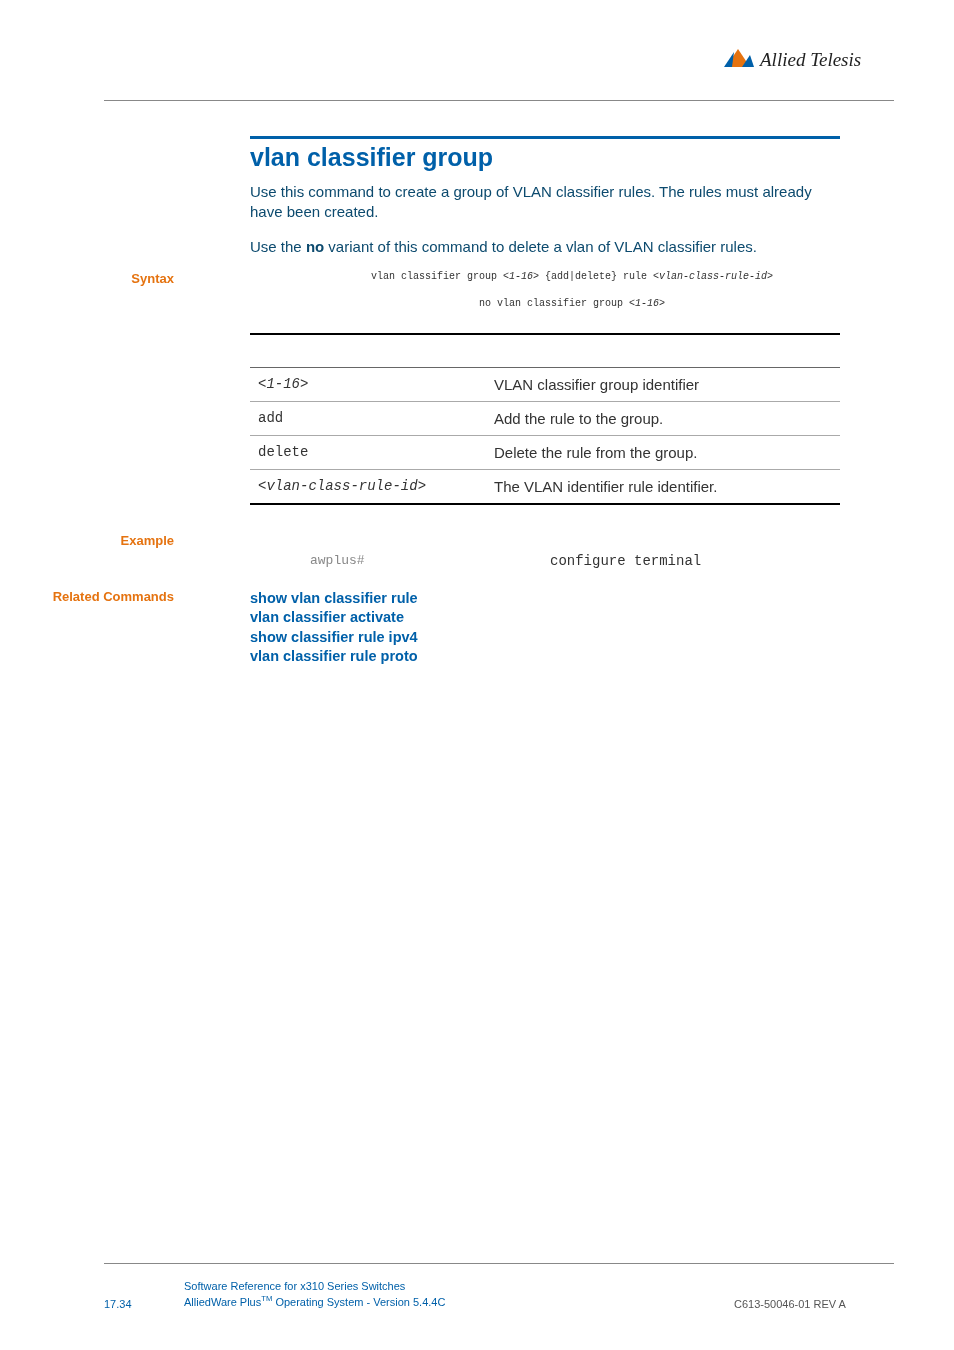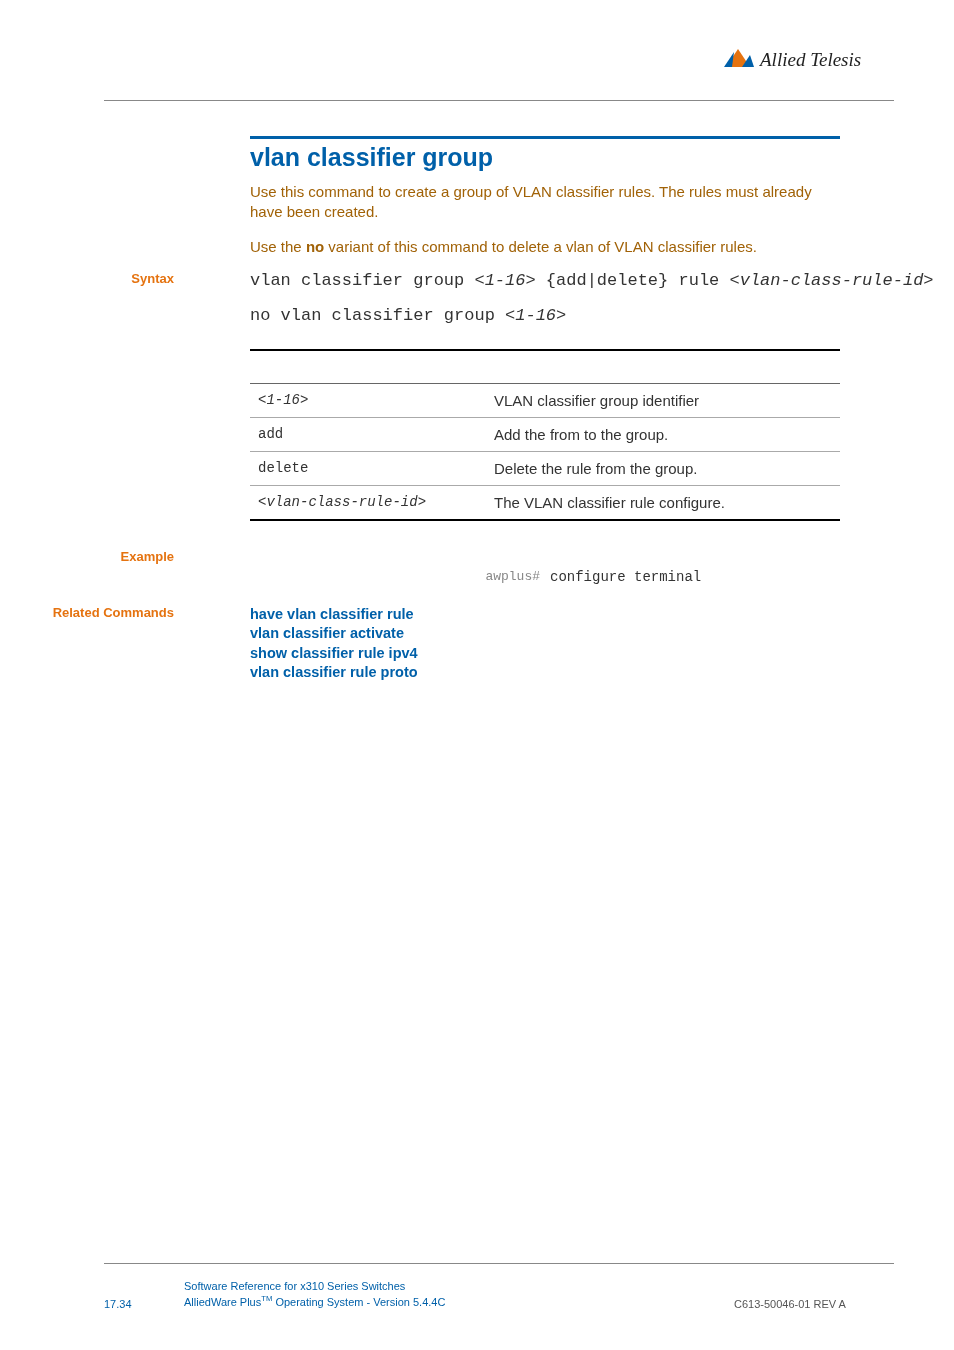--- a/index.html
+++ b/index.html
@@ -55,52 +55,53 @@
     color: #0060a9;
     font-size: 25px;
     font-weight: 700;
     margin: 0 0 10px 146px;
   }
   p.body {
     margin: 0 0 14px 146px;
     font-size: 15px;
     line-height: 1.35;
     width: 580px;
-    color: #a16207;
+    color: #0c4a6e;
   }
   .syntax-block {
     margin-left: 146px;
     margin-bottom: 24px;
   }
   .syntax-line {
     font-family: "Courier New", monospace;
-    font-size: 17px;
+    font-size: 10px;
     white-space: pre;
     margin-bottom: 16px;
+    text-align: center;
   }
   .ital { font-style: italic; }
   table.param {
     margin-left: 146px;
     width: 590px;
     border-collapse: collapse;
     font-size: 15px;
     margin-bottom: 28px;
   }
   table.param tr.topspacer td { border-top: 2.5px solid #000; height: 16px; }
   table.param tr.headsep td { border-top: 1px solid #666; }
   table.param td {
     padding: 8px 8px;
     border-bottom: 1px solid #aaa;
     vertical-align: top;
   }
   table.param tr.last td { border-bottom: 2px solid #000; }
   table.param td.p { font-family:"Courier New",monospace; font-size:14px; width: 220px;}
   .mode-line, .example-block { margin-left:146px; font-size:15px; margin-bottom:20px;}
   .ex-row { display:flex; margin-left:60px; margin-bottom:6px; font-size:14px;}
-  .ex-prompt { font-family:"Courier New",monospace; color:#888; width:230px; text-align:right; padding-right:10px; font-size:13px;}
+  .ex-prompt { font-family:"Courier New",monospace; color:#888; width:230px; text-align:left; padding-right:10px; font-size:13px;}
   .ex-cmd { font-family:Liberation Mono, monospace; }
   .related-block { margin-left:146px; font-size:14.5px; line-height:1.35;}
   .related-block a { display:block; color:#0060a9; font-weight:700; text-decoration:none; }
   .footer {
     position:absolute;
     bottom:40px;
     left:104px;
     right:60px;
     display:flex;
     justify-content:space-between;
@@ -154,48 +155,48 @@
       <tbody>
           <tr class="topspacer">
             <td colspan="2" style="border-bottom:none;"></td>
           </tr>
       <tr class="headsep">
         <td class="p"><span class="ital">&lt;1-16&gt;</span></td>
         <td>VLAN classifier group identifier</td>
       </tr>
       <tr>
         <td class="p"><span>add</span></td>
-        <td>Add the from to the group.</td>
+        <td>Add the rule to the group.</td>
       </tr>
       <tr>
         <td class="p"><span>delete</span></td>
         <td>Delete the rule from the group.</td>
       </tr>
       <tr class="last">
         <td class="p"><span class="ital">&lt;vlan-class-rule-id&gt;</span></td>
-        <td>The VLAN classifier rule configure.</td>
+        <td>The VLAN identifier rule identifier.</td>
       </tr>
     </tbody>
       </table>
 
 
     <div style="position:relative;">
       <div class="label-col" style="top:0;">Example</div>
       <div class="example-block" style="padding-top:20px;">
         <div class="ex-row">
           <div class="ex-prompt">awplus#</div>
           <div class="ex-cmd">configure terminal</div>
         </div>
       </div>
     </div>
 
     <div style="position:relative; margin-top:12px;">
       <div class="label-col" style="top:0;">Related Commands</div>
       <div class="related-block">
-        <a href="#">have vlan classifier rule</a>
+        <a href="#">show vlan classifier rule</a>
         <a href="#">vlan classifier activate</a>
         <a href="#">show classifier rule ipv4</a>
         <a href="#">vlan classifier rule proto</a>
       </div>
     </div>
   </div>
 
   <div class="footer-rule"></div>
   <div class="footer">
     <div class="left">17.34</div>

